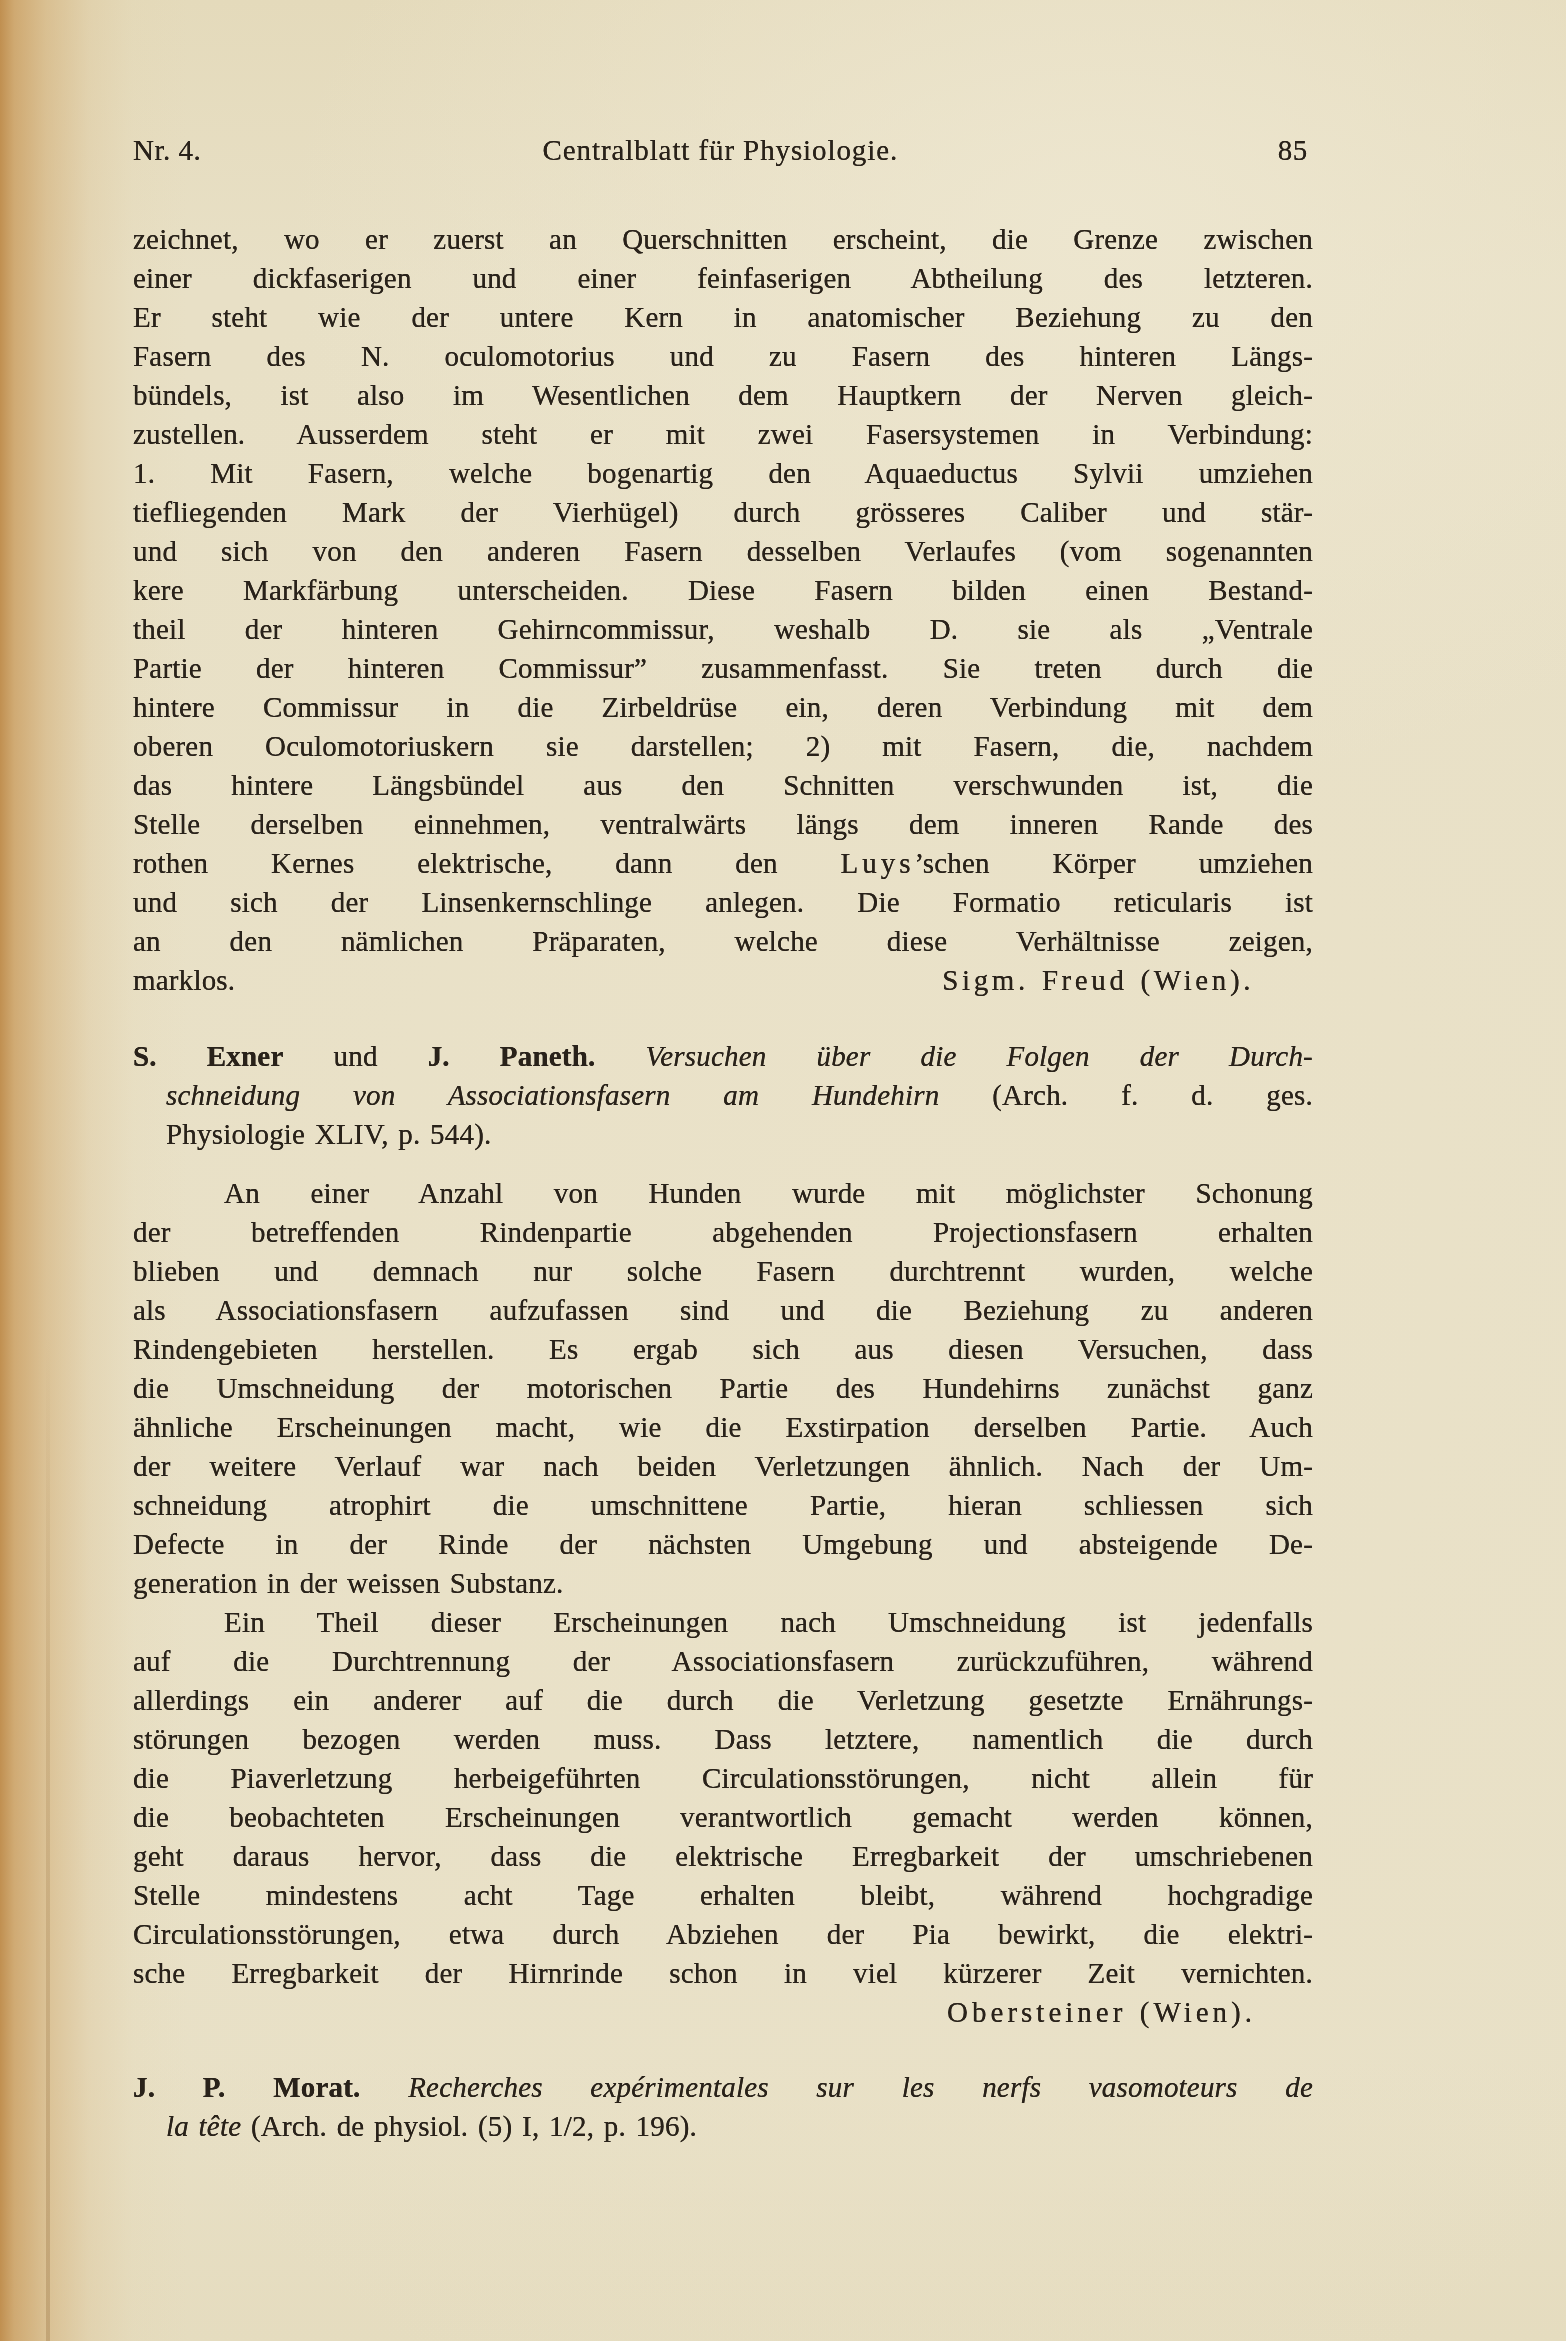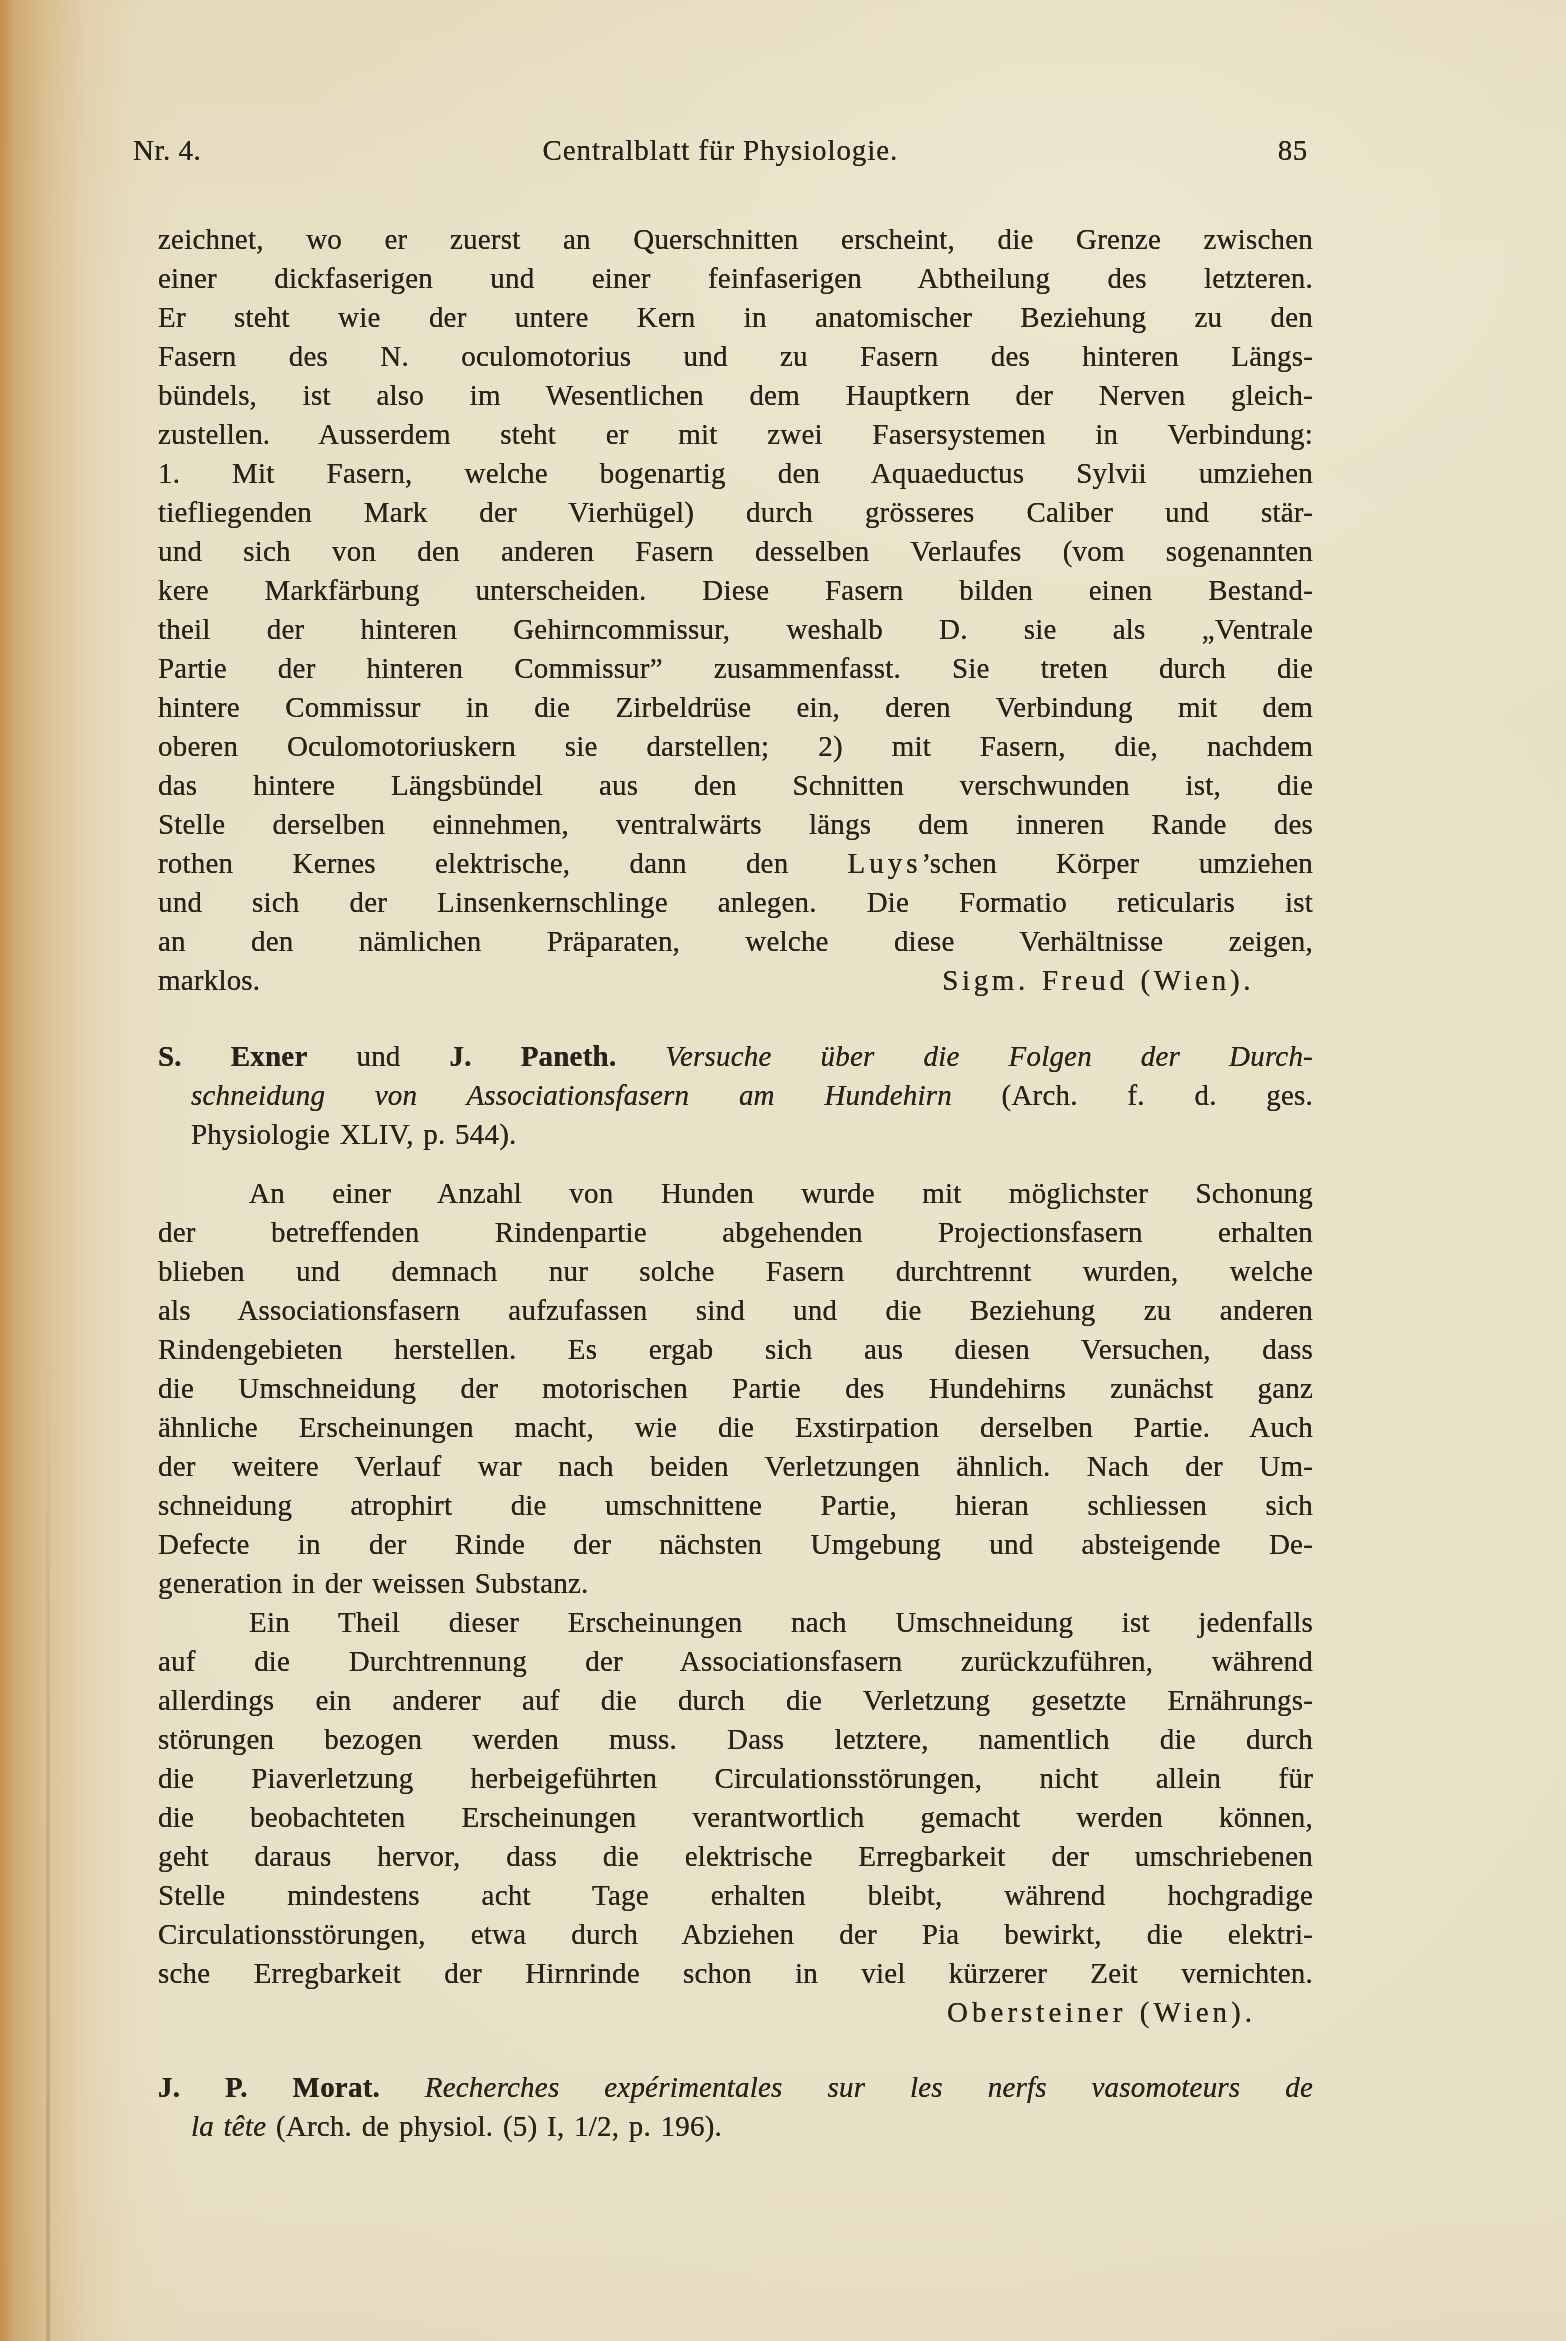--- a/index.html
+++ b/index.html
@@ -33,21 +33,20 @@
 
   .block{font-size:29px;}
   .line{
     line-height:39px;
     text-align:justify;
     text-align-last:justify;
     letter-spacing:0.2px;
     word-spacing:2.2px;
     text-shadow:0 0 0.4px currentColor;
     white-space:normal;
-    margin-left:25px;
   }
   .line.nojust{text-align-last:left;}
   .line.first{padding-left:91px;}
   .line.hang{padding-left:33px;}
   .line.split{
     display:flex;justify-content:space-between;align-items:baseline;
     padding-right:59px;text-align:left;text-align-last:left;
   }
   .line.right{text-align:right;text-align-last:right;padding-right:57px;}
   .b{font-weight:bold;}
@@ -92,21 +91,21 @@
         <div class="line" data-name="text-line"><span class="line-main"><span>Stelle derselben einnehmen, ventralwärts längs dem inneren Rande des</span></span></div>
         <div class="line" data-name="text-line"><span class="line-main"><span>rothen Kernes elektrische, dann den </span><span class="sp">Luys</span><span>’schen Körper umziehen</span></span></div>
         <div class="line" data-name="text-line"><span class="line-main"><span>und sich der Linsenkernschlinge anlegen. Die Formatio reticularis ist</span></span></div>
         <div class="line" data-name="text-line"><span class="line-main"><span>an den nämlichen Präparaten, welche diese Verhältnisse zeigen,</span></span></div>
         <div class="line split" data-name="text-line">
           <span class="line-main"><span>marklos.</span></span>
           <span class="sig" data-name="author-signature">Sigm. Freud (Wien).</span>
         </div>
       </section>
       <section class="block" data-name="heading-exner-paneth">
-        <div class="line" data-name="text-line"><span class="line-main"><span class="b">S. Exner</span><span> und </span><span class="b">J. Paneth.</span><span> </span><span class="i">Versuche über die Folgen der Durch-</span></span></div>
+        <div class="line" data-name="text-line"><span class="line-main"><span class="b">S. Exner</span><span> und </span><span class="b">J. Paneth.</span><span> </span><span class="i">Versuchen über die Folgen der Durch-</span></span></div>
         <div class="line hang" data-name="text-line"><span class="line-main"><span class="i">schneidung von Associationsfasern am Hundehirn</span><span> (Arch. f. d. ges.</span></span></div>
         <div class="line hang nojust" data-name="text-line"><span class="line-main"><span>Physiologie XLIV, p. 544).</span></span></div>
       </section>
       <section class="block" data-name="paragraph-exner-1">
         <div class="line first" data-name="text-line"><span class="line-main"><span>An einer Anzahl von Hunden wurde mit möglichster Schonung</span></span></div>
         <div class="line" data-name="text-line"><span class="line-main"><span>der betreffenden Rindenpartie abgehenden Projectionsfasern erhalten</span></span></div>
         <div class="line" data-name="text-line"><span class="line-main"><span>blieben und demnach nur solche Fasern durchtrennt wurden, welche</span></span></div>
         <div class="line" data-name="text-line"><span class="line-main"><span>als Associationsfasern aufzufassen sind und die Beziehung zu anderen</span></span></div>
         <div class="line" data-name="text-line"><span class="line-main"><span>Rindengebieten herstellen. Es ergab sich aus diesen Versuchen, dass</span></span></div>
         <div class="line" data-name="text-line"><span class="line-main"><span>die Umschneidung der motorischen Partie des Hundehirns zunächst ganz</span></span></div>

